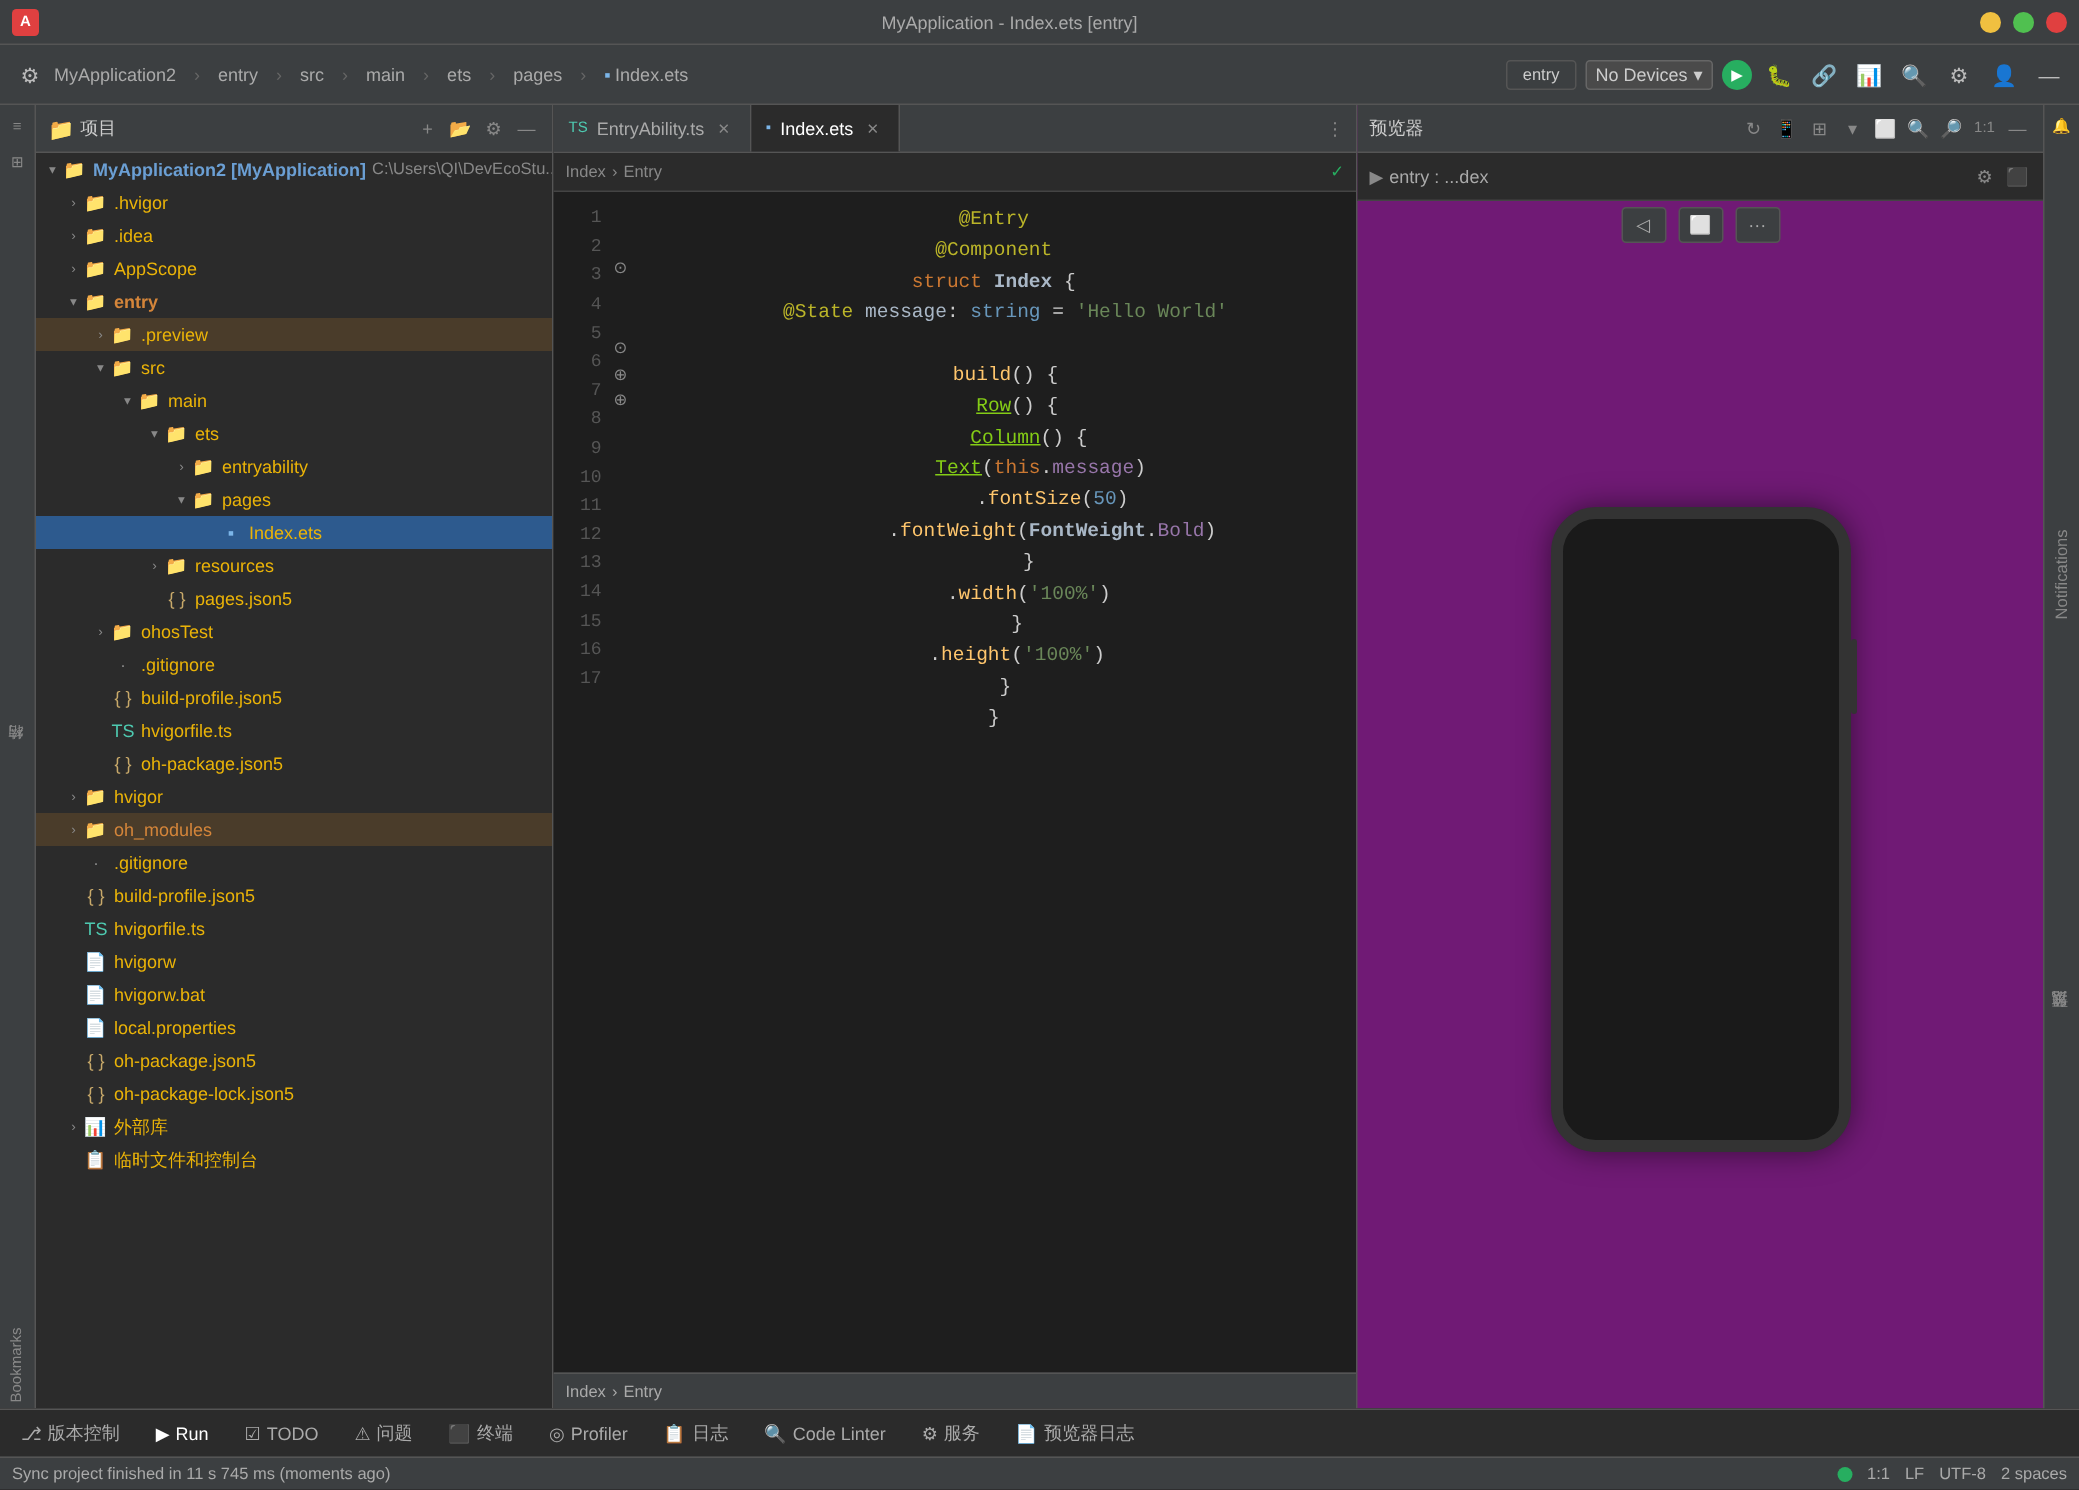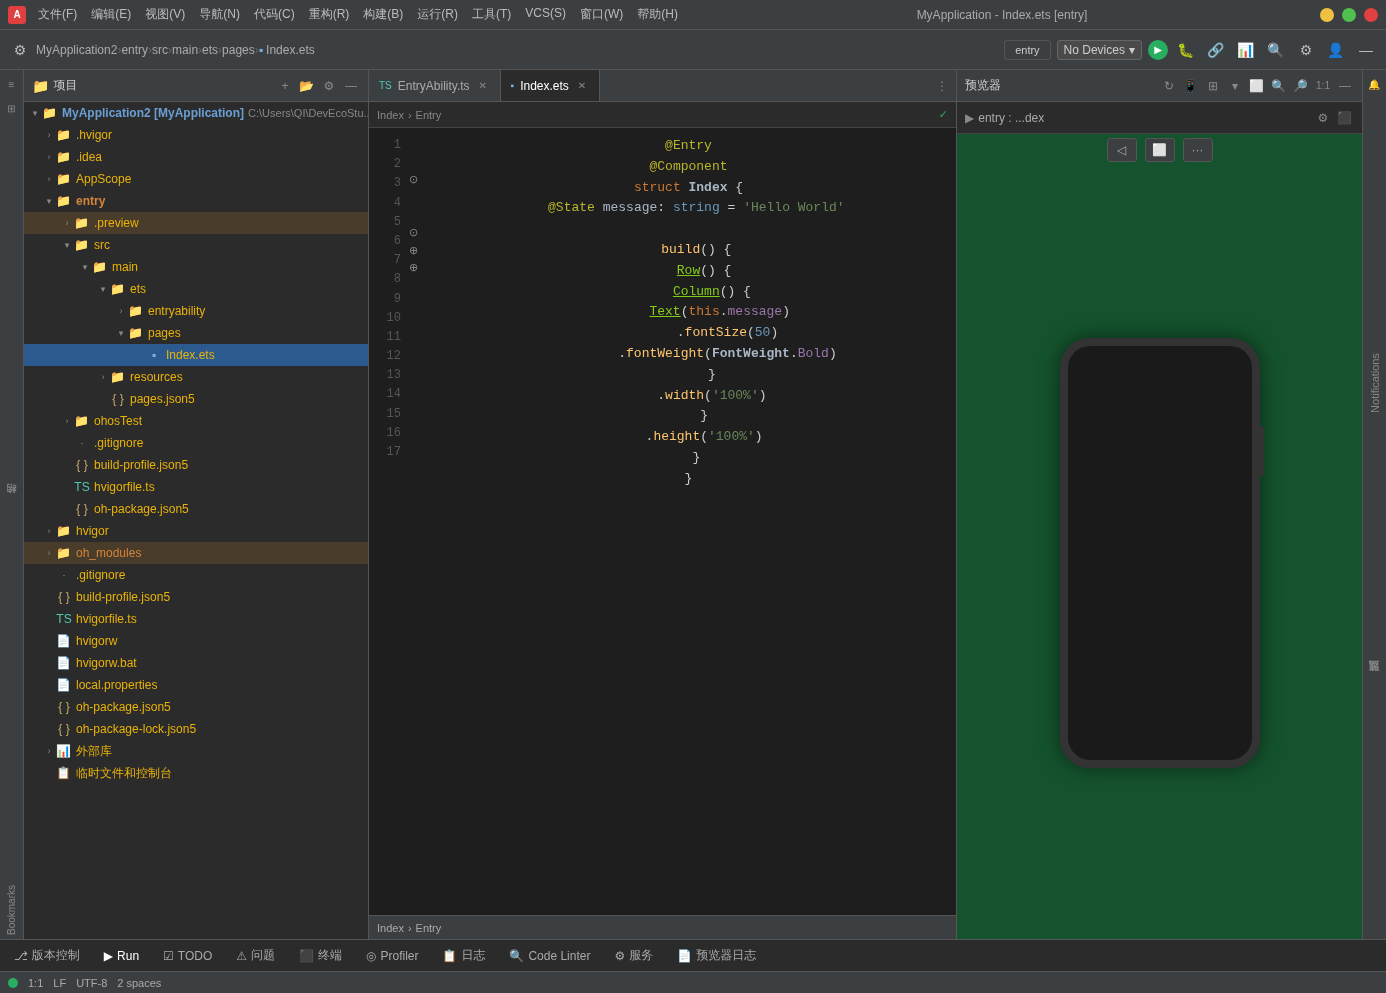--- a/index.html
+++ b/index.html
@@ -69,21 +69,21 @@
       background: #3c3f41;
       height: 40px;
       padding: 0 8px;
       border-bottom: 1px solid #555;
       flex-shrink: 0;
       gap: 4px;
     }
     .toolbar-breadcrumb {
       display: flex;
       align-items: flex-start;
-      gap: 0;
+      gap: 12px;
       font-size: 12px;
       color: #aaa;
       flex: 1;
     }
     .breadcrumb-sep { color: #666; }
     .toolbar-right {
       display: flex;
       align-items: center;
       gap: 6px;
     }
@@ -355,22 +355,22 @@
       align-items: center;
       padding: 0 8px;
       gap: 4px;
       font-size: 11px;
       color: #aaa;
       flex-shrink: 0;
     }
 
     
     .preview-panel {
-      width: 406px;
-      background: #14532d;
+      width: 458px;
+      background: #701a75;
       display: flex;
       flex-direction: column;
       border-left: 1px solid #555;
       flex-shrink: 0;
     }
     .preview-header {
       display: flex;
       align-items: center;
       background: #3c3f41;
       height: 32px;
@@ -555,34 +555,20 @@
       color: #888;
       cursor: pointer;
     }
   </style>
 </head>
 <body>
 
 <div class="titlebar">
   <div class="titlebar-logo">
     <span>A</span>
-  </div>
-  <div class="titlebar-menus">
-    <span class="titlebar-menu-item">文件(F)</span>
-    <span class="titlebar-menu-item">编辑(E)</span>
-    <span class="titlebar-menu-item">视图(V)</span>
-    <span class="titlebar-menu-item">导航(N)</span>
-    <span class="titlebar-menu-item">代码(C)</span>
-    <span class="titlebar-menu-item">重构(R)</span>
-    <span class="titlebar-menu-item">构建(B)</span>
-    <span class="titlebar-menu-item">运行(R)</span>
-    <span class="titlebar-menu-item">工具(T)</span>
-    <span class="titlebar-menu-item">VCS(S)</span>
-    <span class="titlebar-menu-item">窗口(W)</span>
-    <span class="titlebar-menu-item">帮助(H)</span>
   </div>
   <div class="titlebar-center">MyApplication - Index.ets [entry]</div>
   <div class="titlebar-controls">
     <div class="titlebar-control btn-min"></div>
     <div class="titlebar-control btn-max"></div>
     <div class="titlebar-control btn-close"></div>
   </div>
 </div>
 
 <div class="main-toolbar">
@@ -1005,20 +991,21 @@
     <span>⚙</span>
     <span>服务</span>
   </div>
   <div class="bottom-tab">
     <span>📄</span>
     <span>预览器日志</span>
   </div>
 </div>
 
 <div class="status-bar">
+  <span class="status-left">Sync project finished in 11 s 745 ms (moments ago)</span>
   <div class="status-right">
     <span class="status-green"></span>
     <span>1:1</span>
     <span>LF</span>
     <span>UTF-8</span>
     <span>2 spaces</span>
   </div>
 </div>
 
 </body></html>

